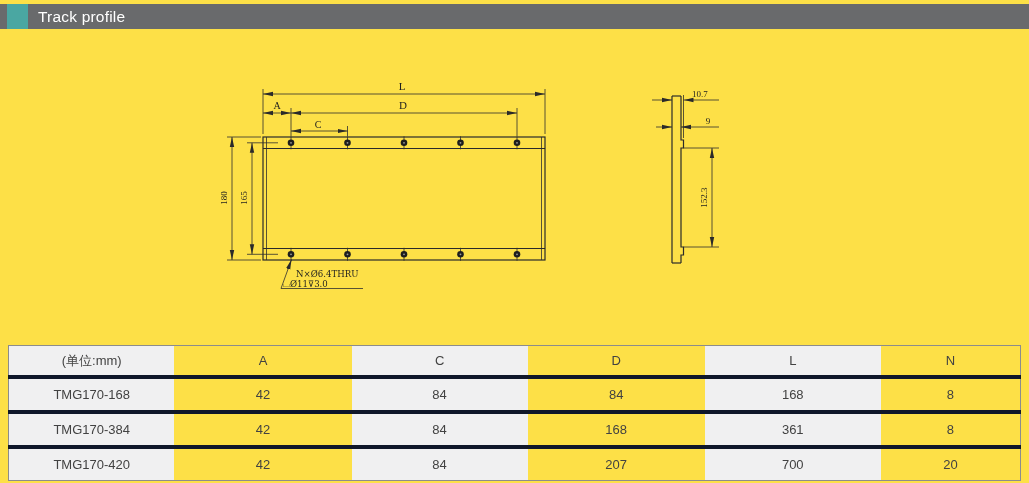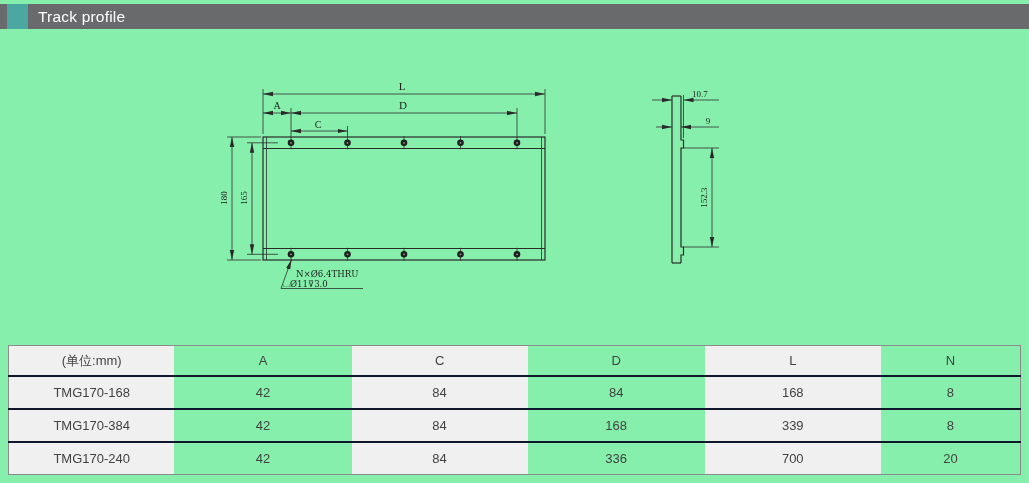--- a/index.html
+++ b/index.html
@@ -1,17 +1,17 @@
 <!DOCTYPE html>
 <html><head>
 <meta charset="utf-8">
 <style>
   html,body { margin:0; padding:0; background:#fff; }
   #page {
-    position:relative; width:1029px; height:483px; background:#86efac;
+    position:relative; width:1029px; height:483px; background:#fde047;
     font-family:"Liberation Sans", sans-serif; overflow:hidden;
   }
   
   .header-bar { position:absolute; top:4px; left:0; width:1029px; height:25px; background:#696a6c; }
   .accent-block { position:absolute; top:0; left:7px; width:21px; height:25px; background:#4aa7a2; }
   .section-title { position:absolute; top:0; left:38px; height:25px; line-height:25px;
                    color:#ffffff; font-size:15.5px; letter-spacing:.2px; }
   
   svg.drawing { position:absolute; top:0; left:0; }
   .thick { stroke:#2a2a2a; stroke-width:1.2; fill:none; }
@@ -19,21 +19,21 @@
   .holefill { fill:#1e1e1e; stroke:none; }
   .holedot  { fill:#9a9a9a; stroke:none; }
   .dimtxt { font-family:"Liberation Serif","DejaVu Serif",serif; fill:#1e1e1e; }
   .notetxt { font-family:"DejaVu Serif","DejaVu Sans",serif; fill:#1e1e1e; font-size:8.6px; }
   
   table.spec { position:absolute; top:345px; left:8px; width:1013px;
                border-collapse:collapse; table-layout:fixed;
                border:1px solid #8c8c8c; font-size:13px; color:#424242; }
   table.spec th, table.spec td { padding:0; text-align:center; font-weight:400; }
   table.spec thead th { height:29px; }
-  table.spec tbody td { height:31px; border-top:2px solid #0f172a; }
+  table.spec tbody td { height:31px; border-top:4px solid #0f172a; }
   col.shade { background:#f0f0f1; }
 </style>
 </head>
 <body>
 
 <div id="page">
 
   <div class="header-bar">
     <div class="accent-block"></div>
     <div class="section-title">Track profile</div>
@@ -191,27 +191,27 @@
         <td>84</td>
         <td>84</td>
         <td>168</td>
         <td>8</td>
       </tr>
       <tr>
         <td>TMG170-384</td>
         <td>42</td>
         <td>84</td>
         <td>168</td>
-        <td>339</td>
+        <td>361</td>
         <td>8</td>
       </tr>
       <tr>
-        <td>TMG170-240</td>
+        <td>TMG170-420</td>
         <td>42</td>
         <td>84</td>
-        <td>336</td>
+        <td>207</td>
         <td>700</td>
         <td>20</td>
       </tr>
     </tbody>
   </table>
 
 </div>
 
 </body></html>

